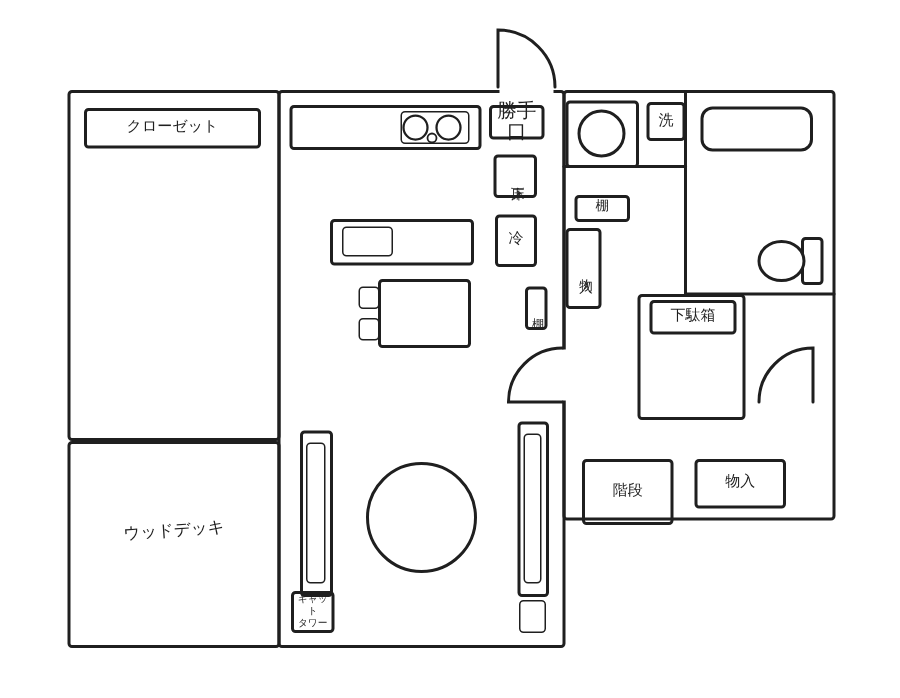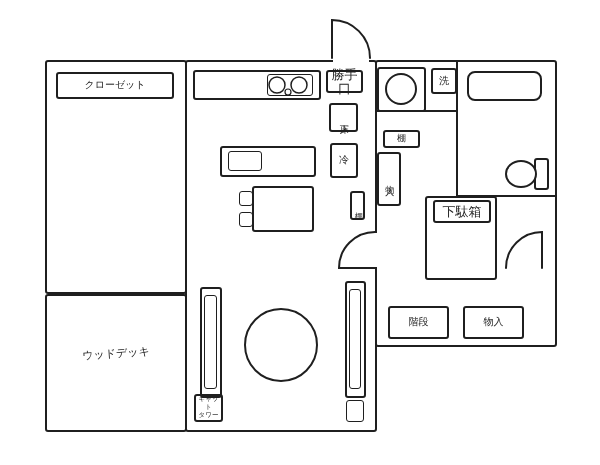--- a/index.html
+++ b/index.html
@@ -87,25 +87,25 @@
   <div class="box" style="left:467px;top:71px;width:75px;height:30px;border-radius:8px;"></div>
 
   <div class="box" style="left:383px;top:130px;width:37px;height:18px;font-size:9px;">
     <span class="lbl">棚</span>
   </div>
   <div class="box" style="left:377px;top:152px;width:24px;height:54px;font-size:9px;">
     <span class="lbl vtext">物入</span>
   </div>
 
   <div class="box" style="left:425px;top:196px;width:72px;height:84px;"></div>
-  <div class="box" style="left:433px;top:200px;width:58px;height:23px;font-size:13px;">
+  <div class="box" style="left:433px;top:200px;width:58px;height:23px;font-size:10px;">
     <span class="lbl">下駄箱</span>
   </div>
 
-  <div class="box" style="left:388px;top:306px;width:61px;height:33px;font-size:10px;">
+  <div class="box" style="left:388px;top:306px;width:61px;height:44px;font-size:10px;">
     <span class="lbl">階段</span>
   </div>
   <div class="box" style="left:463px;top:306px;width:61px;height:33px;font-size:10px;">
     <span class="lbl">物入</span>
   </div>
 
   <svg class="overlay" width="600" height="465" viewBox="0 0 600 465">
 
     <path d="M 332 58 L 332 20 A 38 38 0 0 1 370 58" fill="none" stroke="#1f1f1f" stroke-width="2" stroke-linecap="round"></path>
     <path d="M 375 268 L 339 268 A 36 36 0 0 1 375 232" fill="none" stroke="#1f1f1f" stroke-width="2" stroke-linecap="round"></path>

